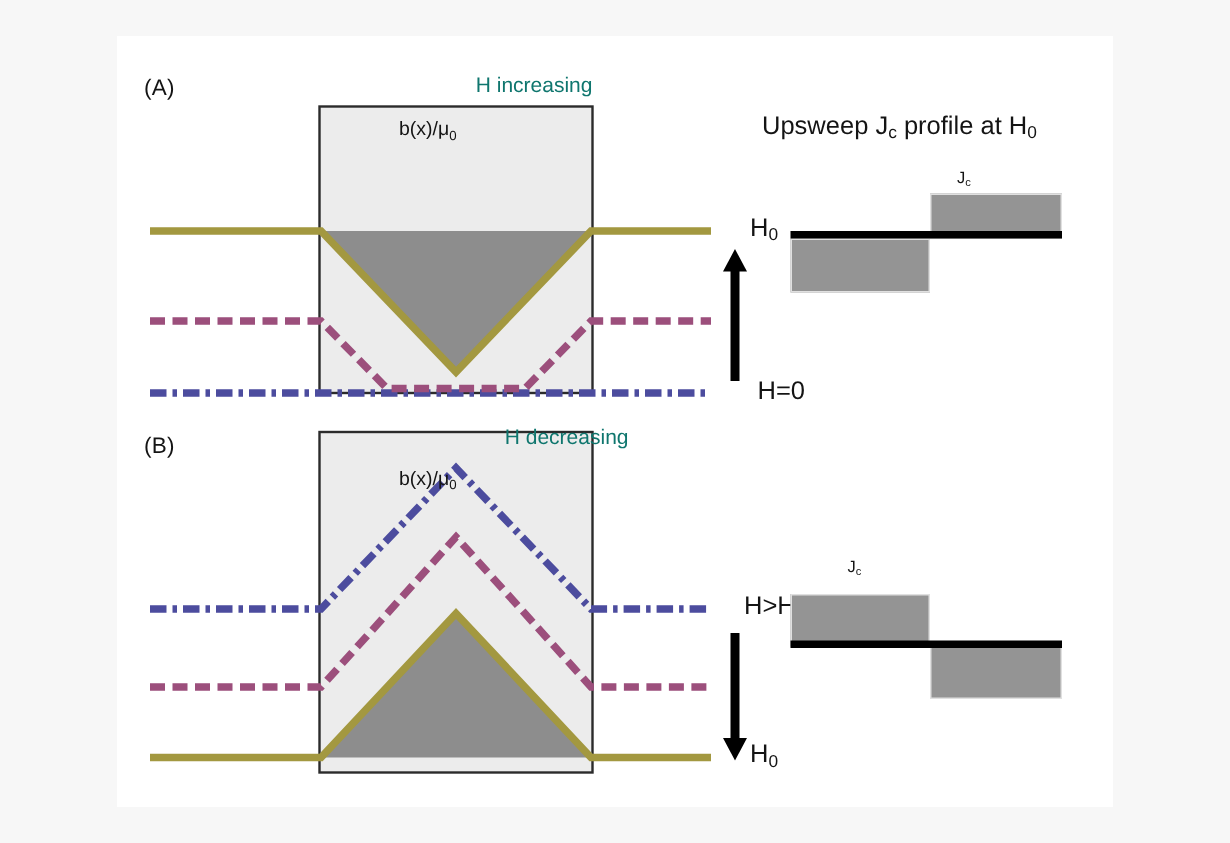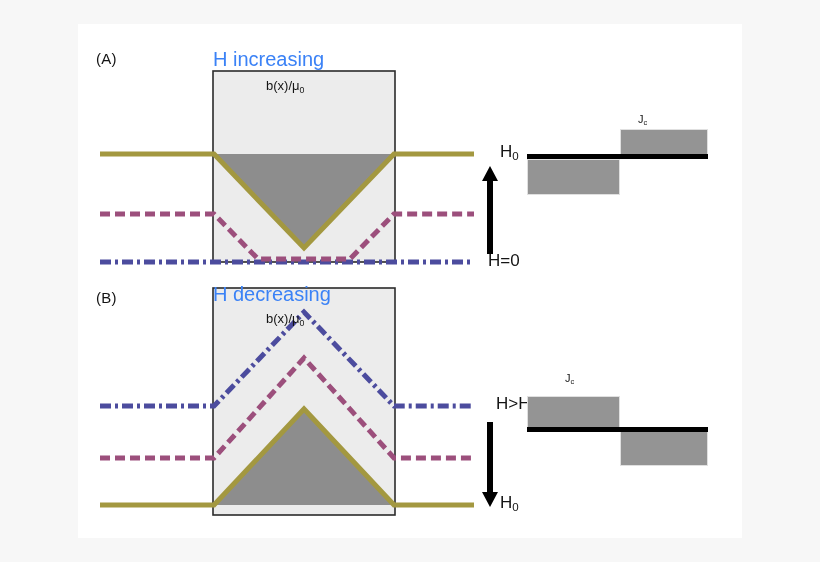--- a/index.html
+++ b/index.html
@@ -24,23 +24,23 @@
     background: #ffffff;
   }
   .abs { position: absolute; }
 
   .panel-tag {
     font-size: 15px;
     color: #141414;
     letter-spacing: 0.2px;
   }
   .panel-title {
-    font-size: 20px;
-    color: #3b82f6;
-    text-align: left;
+    font-size: 14px;
+    color: #0f766e;
+    text-align: right;
     white-space: nowrap;
   }
   .box-label {
     font-size: 13px;
     color: #141414;
     white-space: nowrap;
     padding-left: 46px;
   }
   .side-label {
     font-size: 17px;
@@ -126,22 +126,23 @@
 
     <div class="abs panel-title" style="left:135px; top:24px; width:182px;">H increasing</div>
 
     <div class="abs box-label" style="left:142px; top:54px;"><span>b(x)/μ</span><sub>0</sub></div>
 
     <div class="abs side-label" style="left:404px; top:118px;"><span>H</span><sub>0</sub></div>
 
     <div class="abs arrow-head up" style="left:404px; top:142px;"></div>
     <div class="abs arrow-shaft" style="left:409px; top:155px; width:6px; height:75px;"></div>
 
-    <div class="abs side-label" style="left:392px; top:227px;">H=0</div>
+    <div class="abs side-label" style="left:409px; top:227px;">H=0</div>
 
+    <div class="abs profile-title" style="left:430px; top:50px;"><span>Upsweep J</span><sub>c</sub><span> profile at H</span><sub>0</sub></div>
 
     <div class="abs jc-label" style="left:560px; top:89px;"><span>J</span><sub>c</sub></div>
 
     <div class="abs jc-block" style="left:449px; top:135px; width:93px; height:36px;"></div>
     <div class="abs jc-block" style="left:542px; top:105px; width:88px; height:30px;"></div>
     <div class="abs jc-baseline" style="left:449px; top:130px; width:181px; height:5px;"></div>
 
     <div class="abs panel-tag" style="left:18px; top:265px;">(B)</div>
 
     <div class="abs panel-title" style="left:135px; top:259px; width:206px;">H decreasing</div>

